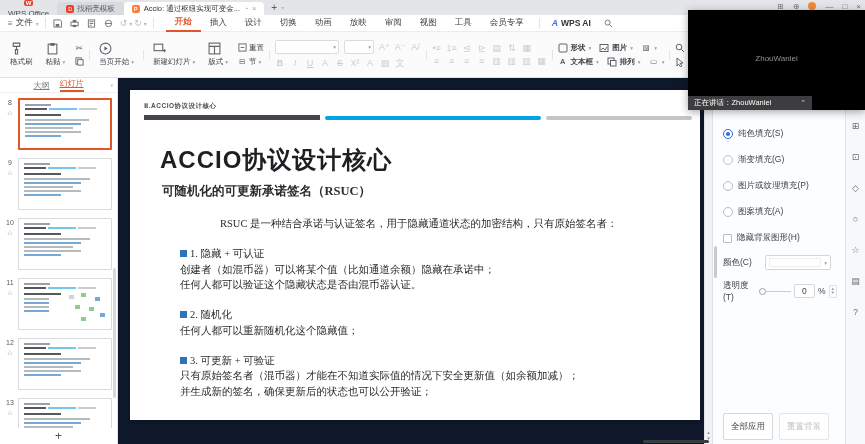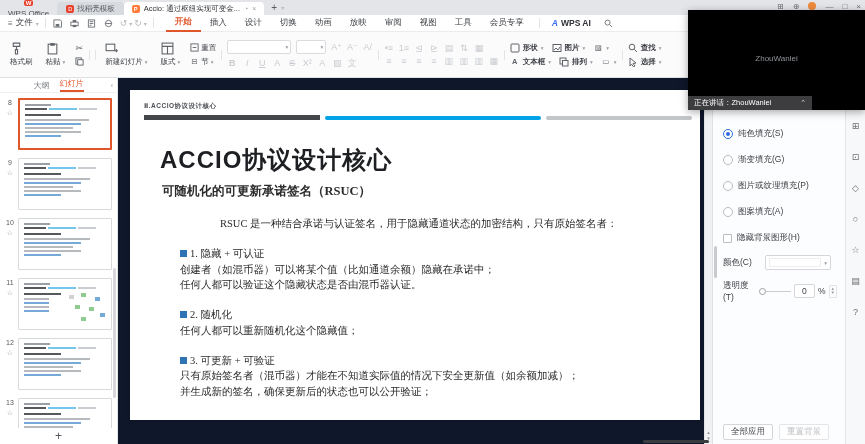--- a/index.html
+++ b/index.html
@@ -52,21 +52,21 @@
   .shapegrid { display:flex; flex-direction:column; gap:4px;font-weight:bold; }
   .shaperow { display:flex; align-items:center; gap:8px; }
   .shapebtn { display:flex; align-items:center; gap:3px; font-size:7.5px; color:#3c3f44; }
   .icon-box { width:10px; height:10px; display:flex; align-items:center; justify-content:center; color:#5f6368; }
 
   
   .content { display:flex; height:366px; }
 
   
   .sidebar { width:118px; background:#ffffff; border-right:1px solid #e3e4e6; display:flex; flex-direction:column; position:relative; }
-  .sb-tabs { height:15px; display:flex; align-items:center; justify-content:center; gap:10px; font-size:8px; color:#7a7e84; border-bottom:1px solid #efefef; position:relative; }
+  .sb-tabs { height:15px; display:flex; align-items:center; justify-content:center; gap:10px; font-size:8px; color:#7a7e84; border-bottom:1px solid #efefef; position:relative;text-decoration:underline; }
   .sb-tab.active { color:#e0562a; border-bottom:2px solid #e0562a; padding-bottom:1px; }
   .sb-collapse { position:absolute; right:4px; color:#9ba0a6; font-size:7px; }
   .thumbs { flex:1; overflow:hidden; padding:5px 4px 0 2px; }
   .thumb-row { display:flex; margin-bottom:8px; }
   .thumb-gutter { width:16px; display:flex; flex-direction:column; align-items:center; gap:3px; padding-top:1px; }
   .thumb-num { font-size:7px; color:#55585d; }
   .thumb-star { font-size:7px; color:#8a8d91; }
   .thumb { width:94px; height:52px; background:#fff; border:1px solid #d9dadc; border-radius:1px; position:relative; overflow:hidden; padding:4px 5px; }
   .thumb.selected { border:2px solid #e0562a; }
   .m-head { width:26px; height:2px; background:#9ba0a6; margin-bottom:2px; }
@@ -116,21 +116,21 @@
   .color-dd { width:66px; height:15px; border:1px solid #d4d6d9; border-radius:2px; background:#fff; display:flex; align-items:center; }
   .color-swatch { flex:1; height:9px; margin:0 3px; background:#fff; border:1px solid #eee; }
   .dd-arrow { font-size:5.5px; color:#9ba0a6; padding-right:3px; }
   .trans-row { display:flex; align-items:center; gap:3px; }
   .slider { display:flex; align-items:center; width:40px; }
   .slider-handle { width:7px; height:7px; border-radius:50%; background:#fff; border:1px solid #9ba0a6; flex:none; }
   .slider-track { flex:1; height:1px; background:#c9ccd0; }
   .num-box { width:26px; height:14px; border:1px solid #d4d6d9; border-radius:2px; background:#fff; display:flex; align-items:center; justify-content:center; color:#3c3f44; }
   .stepper { display:flex; flex-direction:column; font-size:4.5px; color:#9ba0a6; line-height:1; border:1px solid #e2e3e5; border-radius:1px; padding:1px; }
   .panel-btns { position:absolute; bottom:4px; left:10px; display:flex; gap:6px; }
-  .pbtn { height:16px; padding:0 7px; border:1px solid #d4d6d9; border-radius:2px; background:#fff; font-size:8.5px; color:#3c3f44; display:flex; align-items:center; }
+  .pbtn { height:27px; padding:0 7px; border:1px solid #d4d6d9; border-radius:2px; background:#fff; font-size:8.5px; color:#3c3f44; display:flex; align-items:center; }
   .pbtn.disabled { color:#bcbfc2; border-color:#e4e5e7; }
 
   
   .right-strip { width:20px; background:#f7f8f9; border-left:1px solid #e4e5e7; display:flex; flex-direction:column; align-items:center; padding-top:42px; gap:19px; }
   .strip-ico { width:12px; height:12px; display:flex; align-items:center; justify-content:center; color:#6b6e73; font-size:9px; }
 
   
   .video-overlay { position:absolute; left:688px; top:10px; width:177px; height:100px; background:#000; z-index:10; box-shadow:0 2px 8px rgba(0,0,0,0.35); }
   .vo-name { position:absolute; left:0; right:0; top:44px; text-align:center; color:#8f9398; font-size:8px; }
   .vo-bar { position:absolute; left:0; bottom:0; width:124px; height:14px; background:rgba(64,64,66,0.95); display:flex; align-items:center; justify-content:space-between; padding:0 6px; color:#fff; font-size:7.5px; }
@@ -259,20 +259,34 @@
       <span class="icon-box">✂</span>
       <span class="icon-box">
           <svg width="9" height="9" viewBox="0 0 10 10">
             <rect x="1" y="1" width="6" height="7" fill="none" stroke="#5f6368"></rect>
             <rect x="3" y="3" width="6" height="6" fill="#fbfbfc" stroke="#5f6368"></rect>
           </svg>
         </span>
     </div>
   </div>
   <div class="sep-v"></div>
+  <div class="tgroup">
+    <div class="bigbtn">
+      <span>
+          <svg width="13" height="13" viewBox="0 0 12 12">
+            <circle cx="6" cy="6" r="5" fill="none" stroke="#5f6368"></circle>
+            <path d="M5 4l3 2-3 2z" fill="#5f6368"></path>
+          </svg>
+        </span>
+      <span class="smallbtn">
+          <span>当页开始</span>
+          <span class="tb-caret">▾</span>
+        </span>
+    </div>
+  </div>
   <div class="sep-v"></div>
   <div class="tgroup">
     <div class="bigbtn">
       <span>
           <svg width="13" height="13" viewBox="0 0 12 12">
             <rect x="1" y="2" width="8" height="6" fill="none" stroke="#5f6368"></rect>
             <path d="M9 8h3M10.5 6.5v3" stroke="#5f6368"></path>
           </svg>
         </span>
       <span class="smallbtn">

